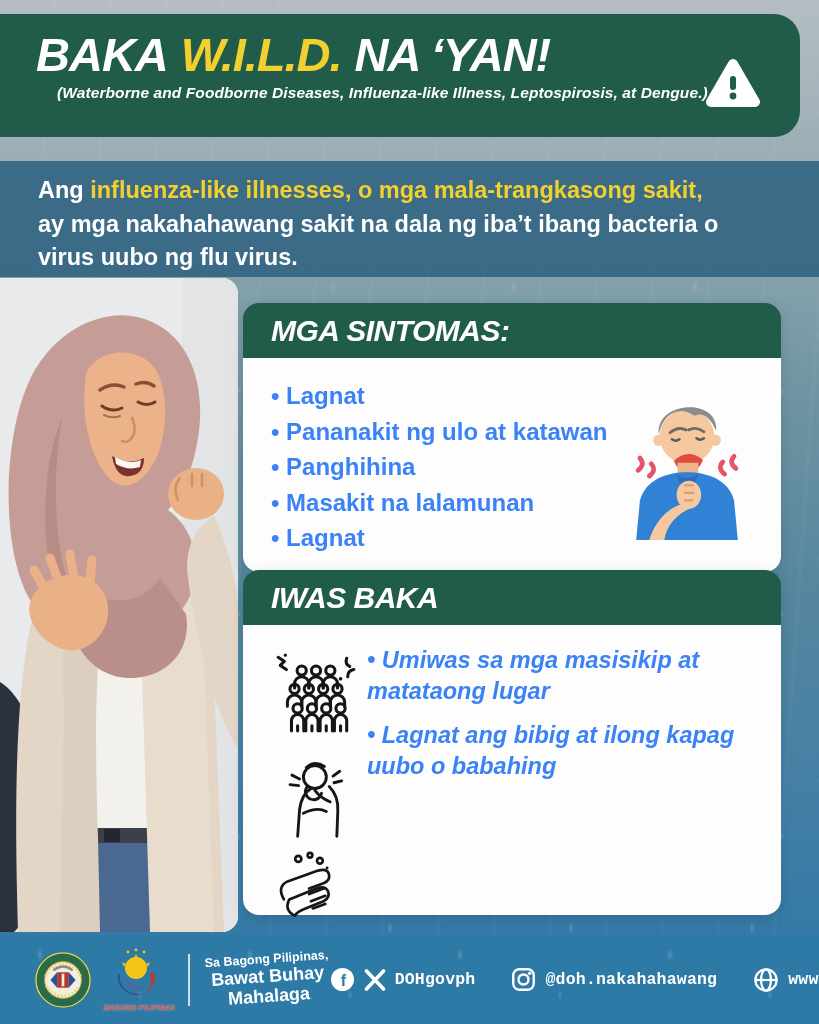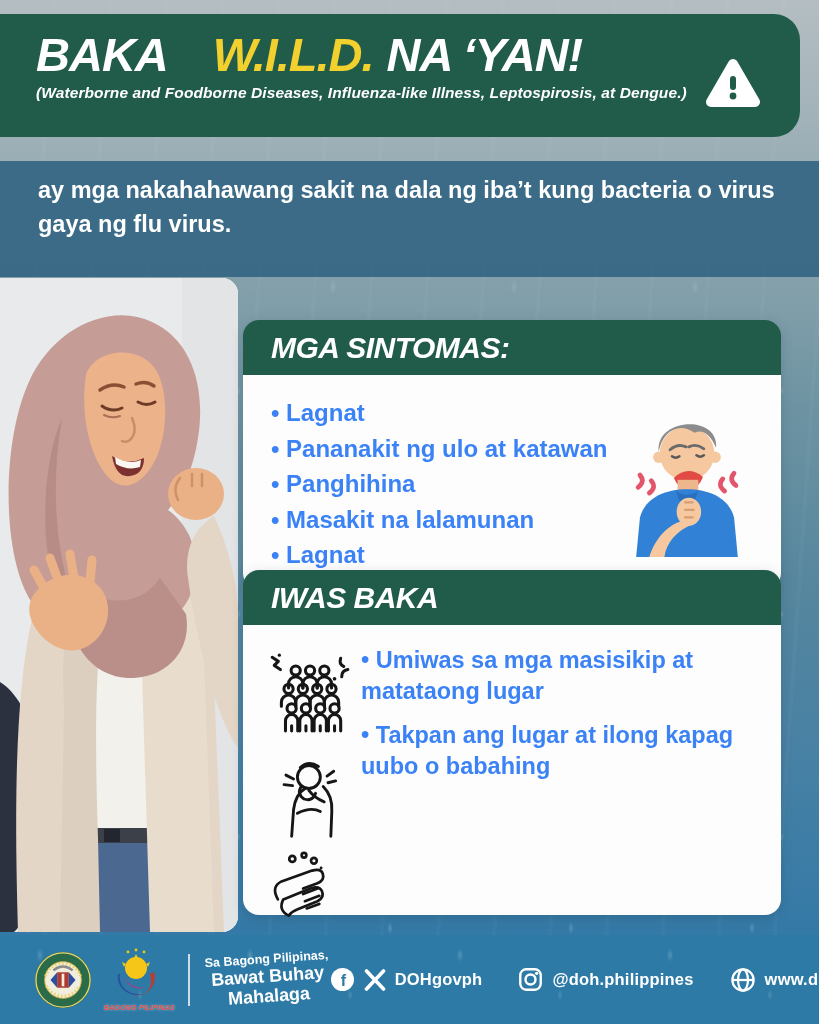--- a/index.html
+++ b/index.html
@@ -25,26 +25,27 @@
 
   
   .banner {
     position:absolute; top:14px; left:0; width:800px; height:123px;
     background:#215c4b; border-radius:0 26px 26px 0; padding:16px 70px 0 36px;
   }
   .banner-title {
     font-size:47px; font-weight:800; font-style:italic; color:#ffffff;
     letter-spacing:-1px; white-space:nowrap; line-height:1.05;
   }
-  .banner-title .hl { color:#f2d02e;margin-left:32px; }
+  .banner-title .hl { color:#f2d02e; }
   .banner-title .seg { margin-right:13px;text-align:right; }
   .banner-title .seg:last-child { margin-right:16px; }
   .banner-sub {
     margin-top:5px; font-size:15.5px; font-weight:700; font-style:italic; color:#ffffff;
     letter-spacing:.1px;
+    margin-left:21px;
   }
   .warn-wrap { position:absolute; top:44px; right:40px; width:54px; height:50px; }
 
   
   .intro {
     position:absolute; top:161px; left:0; width:819px; height:116px;
     background:rgba(56,104,133,.96); color:#ffffff; padding:13px 40px 0 38px;
     font-size:23.5px; font-weight:600; line-height:1.43;
   }
   .intro .hl { color:#f2d02e; font-weight:800; }
@@ -57,28 +58,28 @@
   .photo svg { display:block; }
 
   
   .card { position:absolute; left:243px; width:538px; filter:drop-shadow(0 3px 6px rgba(20,40,50,.18)); }
   .card-head {
     background:#215c4b; border-radius:16px 16px 0 0; height:55px;
     display:flex; align-items:center; padding-left:28px;
     color:#ffffff; font-size:30px; font-weight:800; font-style:italic; letter-spacing:-.5px;
   }
   .card-body { background:#fdfdfd; border-radius:0 0 16px 16px; color:#3b82f6; }
-  .card-symptoms { top:303px;margin-top:17px; }
+  .card-symptoms { top:303px; }
   .card-symptoms .card-body { display:flex; padding:20px 18px 16px 28px; min-height:186px; }
   .symptom-list { list-style:none; flex:1; font-size:24px; font-weight:700; line-height:1.48; }
   .symptom-list li::before { content:"\2022\00a0"; }
   .symptom-illo { width:152px; height:160px; margin-top:2px; }
 
   .card-tips { top:570px; }
-  .card-tips .card-body { display:flex; padding:12px 14px 14px 14px; min-height:290px; }
+  .card-tips .card-body { display:flex; padding:12px 14px 14px 20px; min-height:290px;font-style:italic; }
   .tips-icons { position:relative; width:104px; flex:none; }
   .tips-icons .ticon { position:absolute; left:6px; }
   .ticon-crowd { top:8px;  width:92px; height:92px; }
   .ticon-cough { top:118px; width:86px; height:88px; }
   .ticon-wash  { top:212px; width:82px; height:72px; }
   .tips-list { flex:1; display:flex; flex-direction:column; gap:13px; padding-top:8px;
     font-size:23.5px; font-weight:700; line-height:1.32; }
   .tip::before { content:"\2022\00a0"; }
 
   
@@ -93,21 +94,21 @@
   .seal { width:58px; height:58px; flex:none; }
   .bagong { width:64px; flex:none; margin-left:12px; text-align:center; }
   .bagong-caption { font-size:7px; font-weight:800; font-style:italic; color:#e8473f;
     letter-spacing:.2px; text-shadow:0 0 2px rgba(255,255,255,.7); white-space:nowrap; }
   .fdivider { width:2px; height:52px; background:rgba(255,255,255,.75); margin:0 16px 0 20px; flex:none; }
   .tagline { color:#ffffff; text-align:center; transform:rotate(-4deg); line-height:1.12; flex:none; }
   .tagline-small { font-size:12.5px; font-weight:700; }
   .tagline-big { font-size:18px; font-weight:800; }
   .social { margin-left:auto; display:flex; align-items:center; gap:9px; color:#ffffff; }
   .social .grp-gap { width:18px; }
-  .social .handle { font-size:16.5px; font-weight:600; letter-spacing:.2px; white-space:nowrap; }
+  .social .handle { font-size:16.5px; font-weight:600; letter-spacing:.2px; white-space:nowrap;font-family:Liberation Mono, monospace; }
   .sicon { display:block; }
 </style>
 </head>
 <body>
 
 <div class="page">
   <div class="rain"></div>
   <div class="content">
 
     <div class="banner">
@@ -118,21 +119,22 @@
       <div class="warn-wrap">
         <svg viewBox="0 0 54 50" width="54" height="50">
           <polygon points="27,6 49,44 5,44" fill="#ffffff" stroke="#ffffff" stroke-width="10" stroke-linejoin="round"></polygon>
           <rect x="24" y="18" width="6" height="14" rx="3" fill="#215c4b"></rect>
           <circle cx="27" cy="38" r="3.4" fill="#215c4b"></circle>
         </svg>
       </div>
     </div>
 
     <div class="intro">
-      <p>ay mga nakahahawang sakit na dala ng iba’t kung bacteria o virus gaya ng flu virus.</p>
+      <p><span>Ang </span><span class="hl">influenza-like illnesses, o mga mala-trangkasong sakit,</span></p>
+      <p>ay mga nakahahawang sakit na dala ng iba’t ibang bacteria o virus uubo ng flu virus.</p>
     </div>
 
     <div class="photo">
       <svg viewBox="0 0 238 654" width="238" height="654">
         <rect width="238" height="654" fill="#e8eaeb"></rect>
         <rect x="182" width="56" height="654" fill="#e2e4e6"></rect>
         <path d="M0 404 C26 420 46 470 44 560 C43 600 30 640 14 654 L0 654 Z" fill="#2c3140"></path>
         <path d="M18 654 C14 520 16 420 30 350 C44 286 86 252 128 252 C176 252 206 292 212 352 L224 654 Z" fill="#e3d6c7"></path>
         <path d="M96 654 L90 470 C88 392 98 330 118 310 L142 330 L150 654 Z" fill="#f3f1ec"></path>
         <path d="M92 654 L90 560 L170 556 L174 654 Z" fill="#4a6890"></path>
@@ -234,21 +236,21 @@
               <circle cx="45" cy="7" r="2.6"></circle>
               <circle cx="56" cy="13" r="3.2"></circle>
             <circle cx="64" cy="21" r="1.6" fill="#161616" stroke="none"></circle>
             <path d="M16 56 q-8 -14 4 -20 l34 -12 q10 -3 12 4 q2 7 -6 10 l-16 6"></path>
             <path d="M28 74 q-12 -6 -6 -18 l30 -12 q10 -4 13 3 q3 7 -5 11 l-22 9 q-6 2 -10 7"></path>
             <path d="M44 50 l16 -6 M46 58 l16 -6 M48 66 l14 -5"></path>
           </svg>
         </div>
         <div class="tips-list">
           <div class="tip">Umiwas sa mga masisikip at matataong lugar</div>
-          <div class="tip">Takpan ang lugar at ilong kapag uubo o babahing</div>
+          <div class="tip">Lagnat ang bibig at ilong kapag uubo o babahing</div>
         </div>
       </div>
     </section>
 
     <footer class="footer">
       <svg class="seal" viewBox="0 0 60 60" role="img" aria-label="REPUBLIC OF THE PHILIPPINES · DEPARTMENT OF HEALTH">
         <circle cx="30" cy="30" r="29" fill="#2a6b4a"></circle>
         <circle cx="30" cy="30" r="28" fill="none" stroke="#e9d36a" stroke-width="1.4"></circle>
         <circle cx="30" cy="30" r="19" fill="#f2eedd"></circle>
         <circle cx="30" cy="30" r="19" fill="none" stroke="#caa83c" stroke-width="1"></circle>
@@ -287,21 +289,21 @@
         <svg class="sicon" width="22" height="22" viewBox="0 0 22 22">
           <path d="M2.5 2 L19.5 20 M19.5 2 L2.5 20" stroke="#ffffff" stroke-width="3.6" stroke-linecap="round"></path>
         </svg>
         <span class="handle">DOHgovph</span>
         <span class="grp-gap"></span>
         <svg class="sicon" width="25" height="25" viewBox="0 0 22 22" fill="none" stroke="#ffffff" stroke-width="2.1">
           <rect x="2" y="2" width="18" height="18" rx="5.2"></rect>
           <circle cx="11" cy="11" r="4.4"></circle>
           <circle cx="16.4" cy="5.6" r="1.5" fill="#ffffff" stroke="none"></circle>
         </svg>
-        <span class="handle">@doh.philippines</span>
+        <span class="handle">@doh.nakahahawang</span>
         <span class="grp-gap"></span>
         <svg class="sicon" width="26" height="26" viewBox="0 0 22 22" fill="none" stroke="#ffffff" stroke-width="1.9">
           <circle cx="11" cy="11" r="9"></circle>
           <ellipse cx="11" cy="11" rx="4.2" ry="9"></ellipse>
           <path d="M2 11 h18"></path>
         </svg>
         <span class="handle">www.doh.gov.ph</span>
       </div>
     </footer>
 

